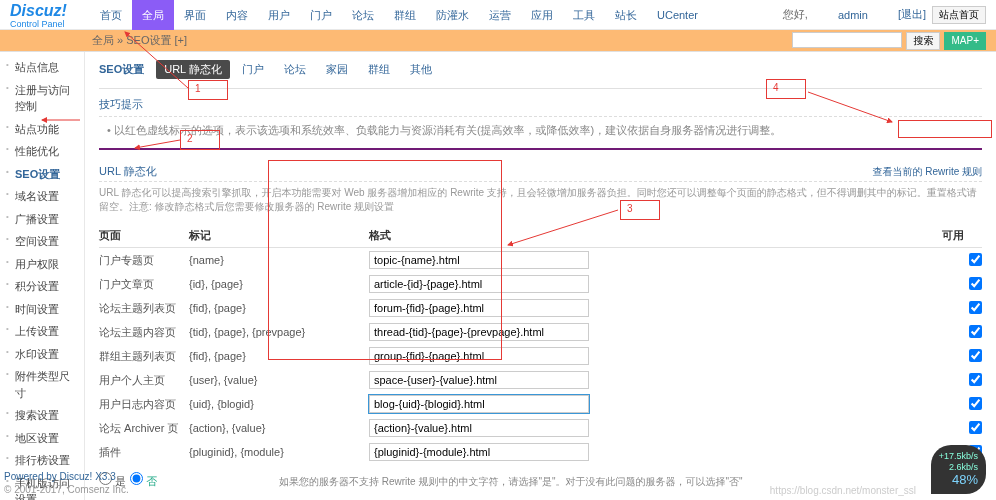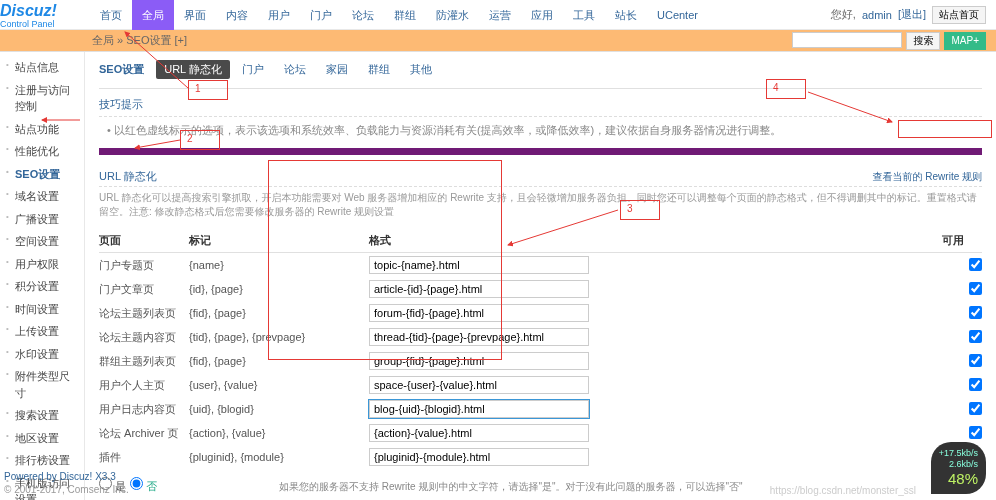--- a/index.html
+++ b/index.html
@@ -1,40 +1,40 @@
 <!DOCTYPE html>
 <html><head>
 <meta charset="utf-8">
 <style>
   * { box-sizing: border-box; margin: 0; padding: 0; }
   body { font-family: "Microsoft YaHei", Arial, sans-serif; font-size: 11px; color: #444; background: #fff; }
   .top-bar { display: flex; align-items: center; height: 30px; background: #fff; border-bottom: 1px solid #e8e8e8; }
-  .logo { width: 80px; }
+  .logo { width: 80px; padding-left: 10px; }
   .logo-primary { color: #1e88e5; font-size: 16px; font-weight: bold; font-style: italic; }
   .logo-sub { color: #1e88e5; font-size: 9px; display: block; line-height: 8px; }
   .nav-tabs { display: flex; height: 30px; margin-left: 10px; }
   .nav-tab { padding: 0 10px; line-height: 30px; color: #336699; cursor: pointer; font-size: 11px; }
   .nav-tab.active { background: #8b5cf6; color: #fff; }
   .user-area { margin-left: auto; padding-right: 10px; font-size: 11px; color: #666; display: flex; gap: 6px; align-items: center; }
-  .user-area a { color: #336699; text-decoration: none; cursor: pointer; }
+  .user-area a { color: #336699; text-decoration: none; cursor: pointer; margin-left: 24px; }
   .btn-small { border: 1px solid #ccc; background: #f5f5f5; padding: 1px 6px; font-size: 10px; cursor: pointer; }
   .breadcrumb-bar { display: flex; align-items: center; height: 22px; padding: 0 10px 0 92px; background: #fdba74; border-bottom: 1px solid #e0e0e0; font-size: 11px; color: #666; }
   .search-area { margin-left: auto; display: flex; gap: 4px; }
   .search-input { width: 110px; height: 16px; border: 1px solid #ccc; font-size: 10px; }
   .page-body { display: flex; }
   .sidebar { width: 85px; border-right: 1px solid #e8e8e8; padding-top: 4px; }
   .sidebar-item { display: block; padding: 3px 8px 3px 15px; font-size: 11px; line-height: 1.5; color: #444; cursor: pointer; text-decoration: none; position: relative; }
   .sidebar-item::before { content: '•'; color: #bbb; position: absolute; left: 6px; font-size: 8px; }
   .sidebar-item.active { color: #336699; font-weight: bold; }
   .main { flex: 1; padding: 6px 14px; }
   .sub-tabs { display: flex; gap: 4px; align-items: center; height: 22px; margin-bottom: 8px; }
   .sub-tab { padding: 2px 8px; font-size: 11px; color: #336699; cursor: pointer; }
   .sub-tab.active { background: #4a4a4a; color: #fff; border-radius: 2px; }
   .sub-tab.title { color: #336699; font-weight: bold; padding-left: 0; cursor: default; }
-  .tip-box { border-top: 1px solid #e0e0e0; border-bottom: 7px solid #701a75; padding: 6px 0 10px; margin-bottom: 14px; }
+  .tip-box { border-top: 1px solid #e0e0e0; border-bottom: 2px solid #701a75; padding: 6px 0 10px; margin-bottom: 14px; }
   .tip-title { color: #336699; font-size: 11px; margin: 2px 0 6px; border-bottom: 1px dashed #ddd; padding-bottom: 4px; }
   .tip-text { color: #888; font-size: 11px; padding-left: 8px; }
   .tip-text::before { content: '• '; color: #888; }
   .section-head { display: flex; align-items: center; border-bottom: 1px dashed #ddd; padding-bottom: 2px; margin-bottom: 4px; }
   .section-title { color: #336699; font-size: 11px; }
   .right-link { margin-left: auto; color: #336699; cursor: pointer; font-size: 10px; }
   .section-desc { color: #999; font-size: 10px; margin-bottom: 10px; line-height: 1.4; }
   table.grid { width: 100%; border-collapse: collapse; }
   table.grid th { text-align: left; font-size: 11px; font-weight: bold; color: #333; padding: 4px 0; border-bottom: 1px solid #e0e0e0; }
   table.grid td { font-size: 11px; padding: 3px 0; color: #555; vertical-align: middle; }
@@ -44,21 +44,21 @@
   .col-check { width: 40px; text-align: right; }
   .fmt-input { width: 220px; height: 18px; border: 1px solid #ccc; font-size: 11px; padding: 0 4px; }
   .fmt-input.focus { outline: 1px solid #3b97d7; }
   .radio-row { display: flex; gap: 4px; align-items: center; margin-top: 8px; font-size: 11px; color: #555; }
   .radio-label { font-weight: bold; color: #333; }
   .radio-desc { color: #888; font-size: 10px; margin-left: 180px; margin-top: -14px; }
   .footer { position: fixed; bottom: 4px; left: 4px; font-size: 10px; color: #999; line-height: 1.3; }
   .footer a { color: #336699; text-decoration: none; }
   .watermark { position: fixed; bottom: 4px; right: 80px; font-size: 10px; color: #ccc; }
   .speed-badge { position: fixed; bottom: 6px; right: 10px; background: #333; color: #8fd; font-size: 9px; padding: 6px 8px; border-radius: 20px 20px 20px 0; line-height: 1.2; text-align: right; }
-  .speed-badge .pct { color: #bef264; font-size: 15px; }
+  .speed-badge .pct { color: #7dd3fc; font-size: 13px; }
   
   .anno { position: absolute; border: 1px solid #e53935; pointer-events: none; z-index: 50; }
   .anno-label { position: absolute; top: 2px; left: 6px; color: #e53935; font-size: 10px; }
   .arrow-svg { position: absolute; pointer-events: none; z-index: 49; }
 </style>
 </head>
 <body>
 
 <div class="top-bar">
   <div class="logo">

